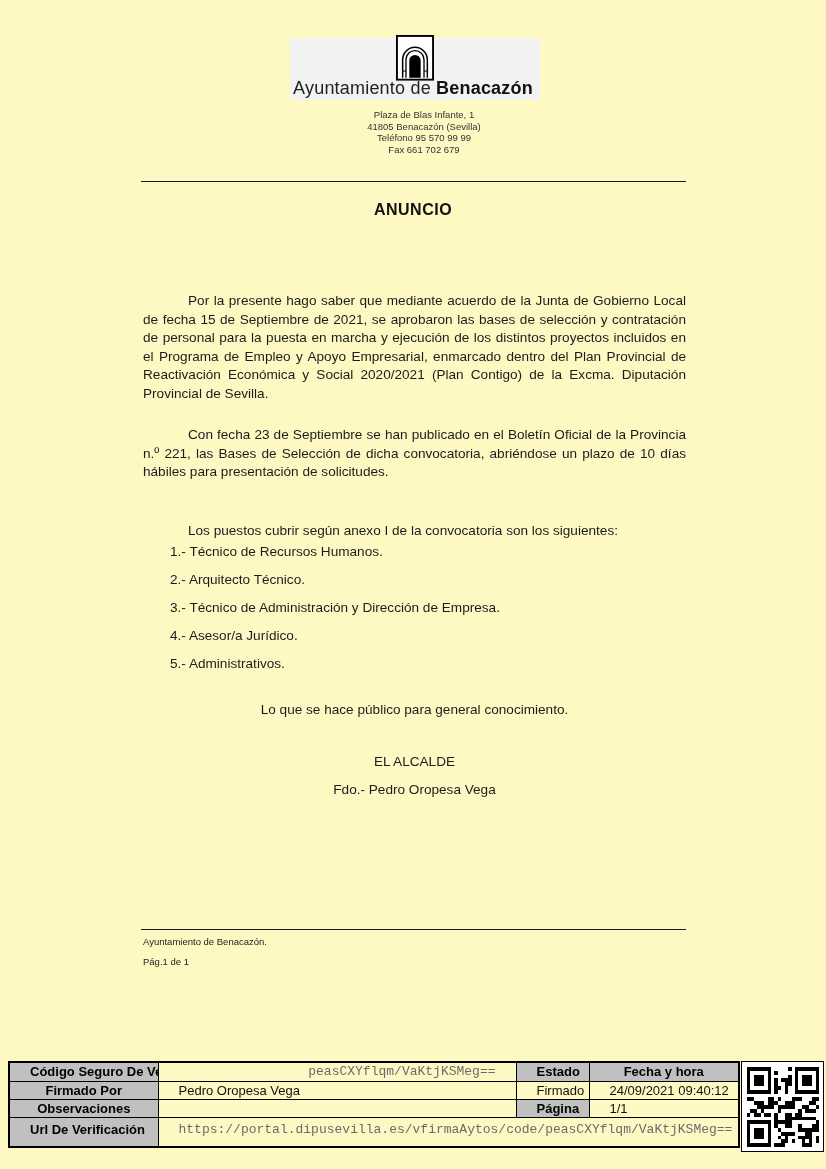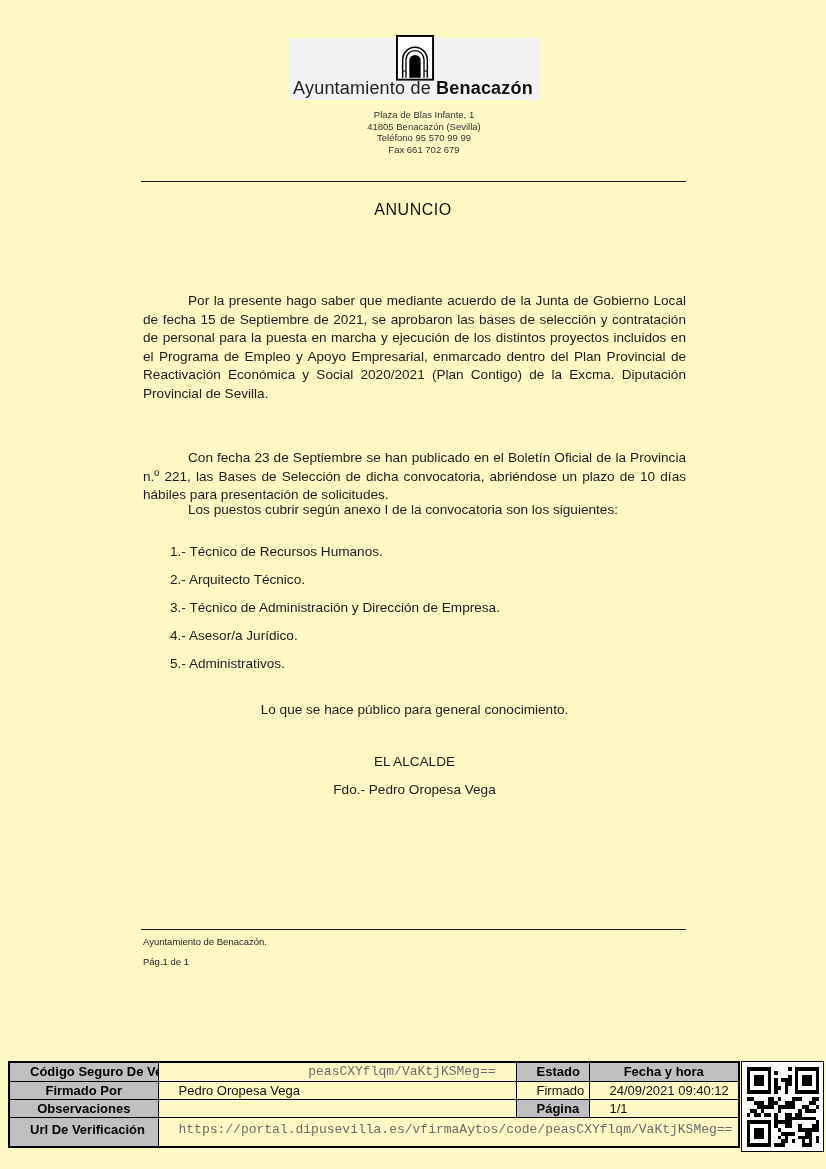--- a/index.html
+++ b/index.html
@@ -15,27 +15,27 @@
   .logo-box { position:absolute; left:396px; top:35px; width:38px; height:45px; }
   .org-name { position:absolute; left:0; top:78px; width:826px; text-align:center; font-size:18px; letter-spacing:.2px; color:#222; }
   .org-name b { color:#111; }
   .address { position:absolute; left:0; top:109px; width:826px; text-align:center; font-size:9.5px; line-height:11.5px; color:#333;padding-left:22px; }
 
   
   .rule { position:absolute; left:141px; width:545px; height:0; border-top:1.5px solid #1a1a1a; }
   .rule-top { top:181px; }
   .rule-bottom { top:929px; }
 
-  .doc-title { position:absolute; left:0; top:201px; width:826px; text-align:center; font-size:16px; font-weight:normal; letter-spacing:.5px; color:#111; }
+  .doc-title { position:absolute; left:0; top:201px; width:826px; text-align:center; font-size:16px; font-weight:bold; letter-spacing:.5px; color:#111; }
 
   .col { position:absolute; left:143px; width:543px; }
   .para { font-size:13.6px; line-height:18.6px; text-align:justify; text-indent:45px; color:#1c1c1c; }
   .p1 { top:292px; }
-  .p2 { top:449px; }
-  .p3 { top:501px; text-align:left; }
+  .p2 { top:426px; }
+  .p3 { top:522px; text-align:left; }
 
   .job-list { top:538px;margin-left:27px; }
   .job-item { font-size:13.6px; line-height:28px; text-align:left; color:#1c1c1c; }
 
   .closing { top:701px; text-align:center; text-indent:0; font-size:13.6px; }
   .sig-role { top:754px; text-align:center; font-size:13.6px; }
   .sig-name { top:782px; text-align:center; font-size:13.6px; }
 
   
   .footer-org { position:absolute; left:143px; top:936px; font-size:9.5px; color:#222; }

